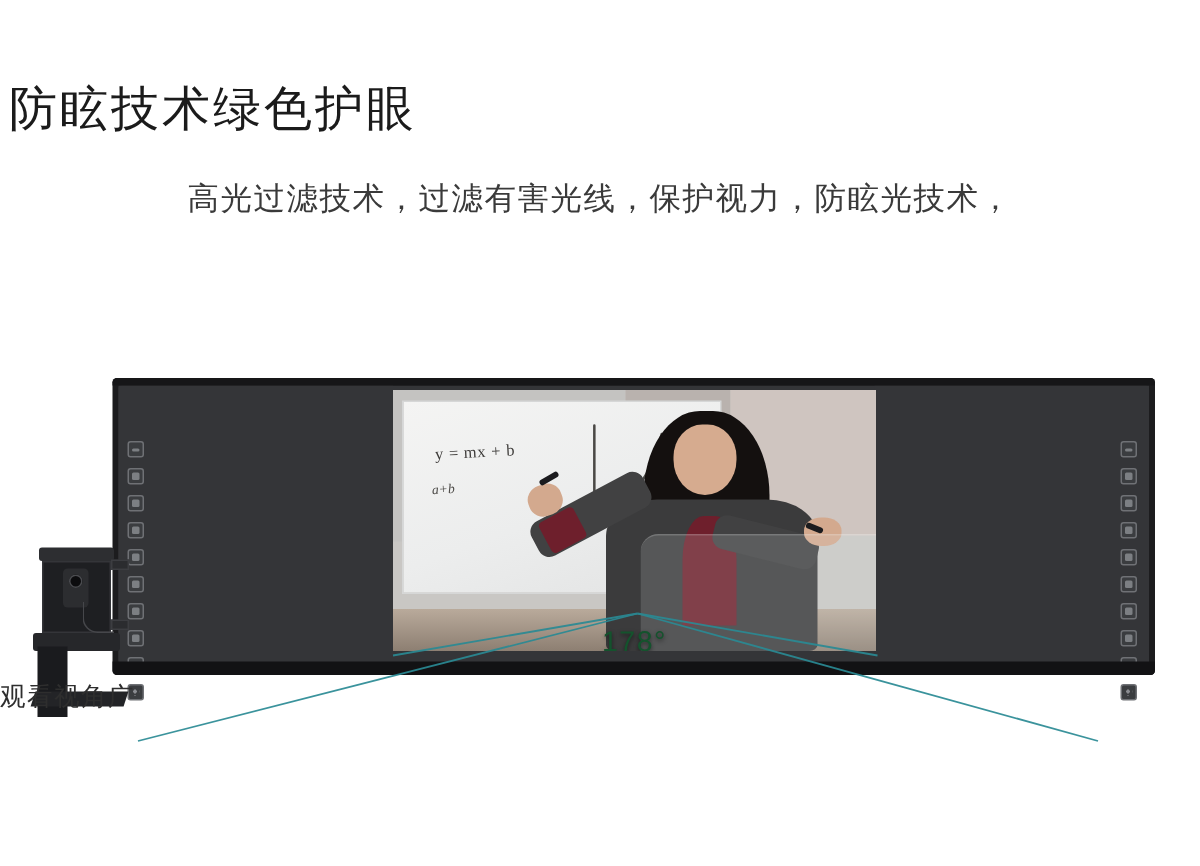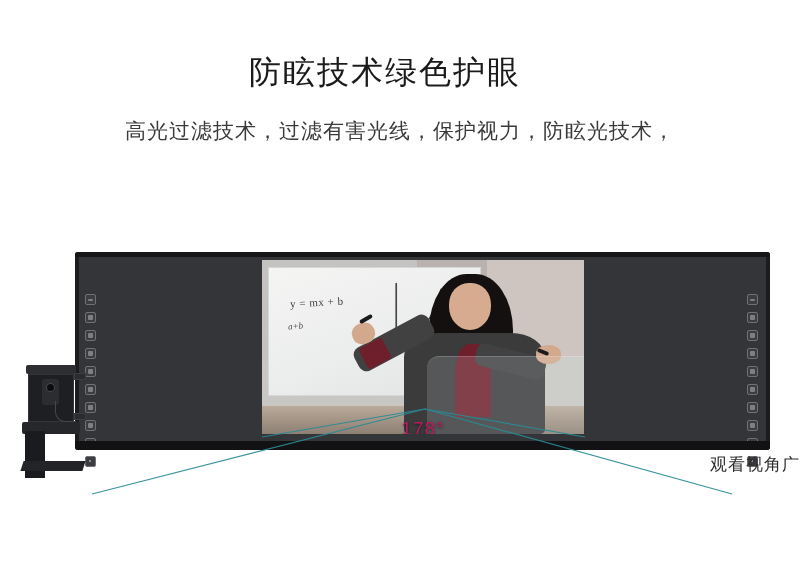--- a/index.html
+++ b/index.html
@@ -12,24 +12,24 @@
     background: #ffffff;
     font-family: "Liberation Sans", "DejaVu Sans", sans-serif;
     color: #231f20;
     overflow: hidden;
     position: relative;
   }
 
   
   .headline-block {
     position: absolute;
-    left: 16px;
+    left: 6px;
     top: 50px;
     width: 738px;
-    text-align: center;
+    text-align: left;
   }
   .headline {
     font-size: 32px;
     line-height: 44px;
     letter-spacing: 2px;
     font-weight: 400;
     color: #1b1b1b;
     margin: 0;
   }
   .subhead-block {
@@ -39,21 +39,20 @@
     width: 800px;
     text-align: center;
   }
   .subhead-line {
     font-size: 21px;
     line-height: 33px;
     letter-spacing: 1px;
     color: #3a3a3a;
     margin: 0;
     white-space: nowrap;
-    font-family: Liberation Mono, monospace;
   }
 
   
   .device {
     position: absolute;
     left: 75px;
     top: 252px;
     width: 695px;
     height: 198px;
   }
@@ -308,21 +307,21 @@
     pointer-events: none;
   }
 
   
   .angle-label {
     position: absolute;
     left: 0;
     top: 158px;
     width: 100%;
     text-align: center;
-    color: #be185d;
+    color: #14532d;
     font-size: 19px;
     letter-spacing: 1px;
     text-shadow: 0 1px 3px rgba(0,0,0,.55);
   }
 
   
   .stand {
     position: absolute;
     left: 22px;
     top: 365px;
@@ -377,21 +376,21 @@
     width: 800px; height: 577px;
     pointer-events: none;
   }
 
   
   .caption {
     position: absolute;
     left: 0;
     top: 452px;
     width: 800px;
-    text-align: right;
+    text-align: left;
   }
   .caption-line {
     font-size: 17px;
     line-height: 26px;
     color: #2e2e2e;
     letter-spacing: 1px;
     margin: 0;
   }
 </style>
 </head>

